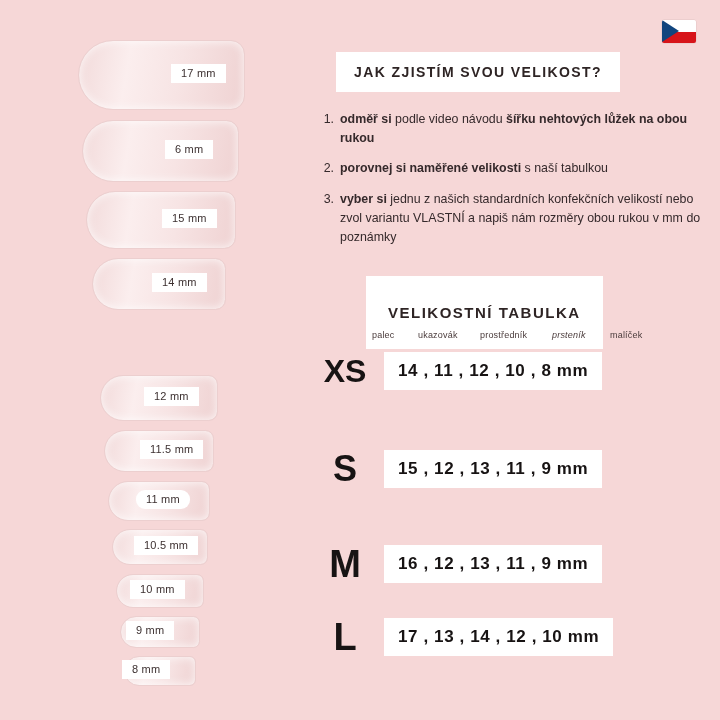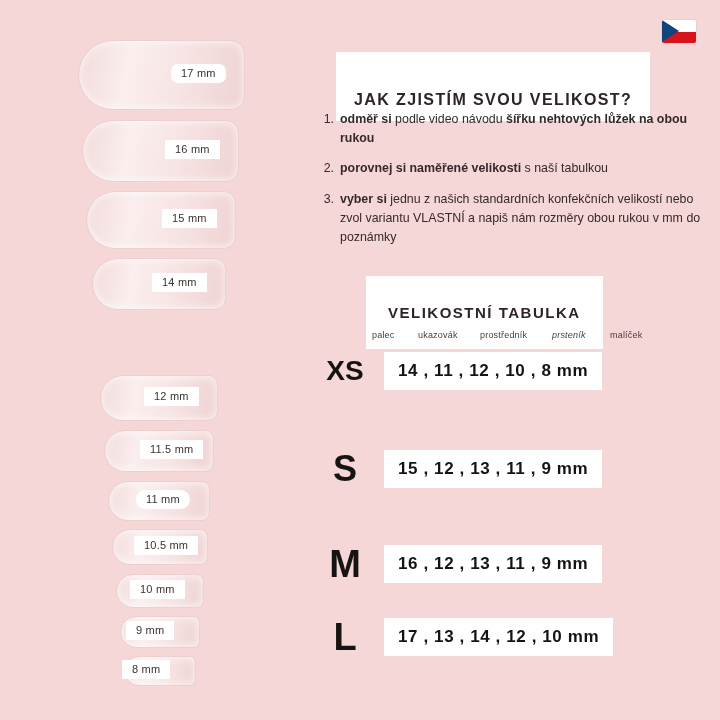--- a/index.html
+++ b/index.html
@@ -81,26 +81,25 @@
   }
   .title-box {
     position: absolute;
     left: 30px;
     top: 52px;
     background: #ffffff;
     padding: 12px 18px;
     box-sizing: border-box;
   }
   .title-box .title {
-    font-size: 16px;
+    font-size: 14px;
     font-weight: bold;
     letter-spacing: 1.4px;
     color: #2e2424;
     white-space: nowrap;
-    margin-top: 27px;
   }
 
   .steps {
     position: absolute;
     left: 6px;
     top: 110px;
     width: 400px;
     color: #35292b;
     font-size: 12.4px;
     line-height: 1.55;
@@ -181,25 +180,25 @@
 
   <div class="flag">
     <div class="white"></div>
     <div class="red"></div>
     <div class="blue"></div>
   </div>
 
   <div class="tips" id="tips-col">
       <div class="tip-row" style="top: 4px; left: 0px; width: 300px; height: 76px;">
         <div class="tip-shape" style="left: 78px; top: 0px; width: 165px; height: 68px; border-radius: 37.4px 14.96px 14.96px 37.4px;"></div>
-        <div class="tip-label" style="left: 171px; top: 24px; border-radius: 7px;">17 mm</div>
+        <div class="tip-label" style="left: 171px; top: 24px;">17 mm</div>
       </div>
       <div class="tip-row" style="top: 84px; left: 0px; width: 300px; height: 68px;">
         <div class="tip-shape" style="left: 82px; top: 0px; width: 155px; height: 60px; border-radius: 33px 13.2px 13.2px 33px;"></div>
-        <div class="tip-label" style="left: 165px; top: 20px;">16 mm</div>
+        <div class="tip-label" style="left: 165px; top: 20px;">6 mm</div>
       </div>
       <div class="tip-row" style="top: 155px; left: 0px; width: 300px; height: 64px;">
         <div class="tip-shape" style="left: 86px; top: 0px; width: 148px; height: 56px; border-radius: 30.8px 12.32px 12.32px 30.8px;"></div>
         <div class="tip-label" style="left: 162px; top: 18px;">15 mm</div>
       </div>
       <div class="tip-row" style="top: 222px; left: 0px; width: 300px; height: 58px;">
         <div class="tip-shape" style="left: 92px; top: 0px; width: 132px; height: 50px; border-radius: 27.5px 11px 11px 27.5px;"></div>
         <div class="tip-label" style="left: 152px; top: 15px;">14 mm</div>
       </div>
       <div class="tip-row" style="top: 339px; left: 0px; width: 300px; height: 52px;">
@@ -260,21 +259,21 @@
     <div class="finger-head">
       <span class="fh0">palec</span>
       <span class="fh1">ukazovák</span>
       <span class="fh2">prostředník</span>
       <span class="fh3">prsteník</span>
       <span class="fh4">malíček</span>
     </div>
 
     <div id="size-rows">
         <div class="size-row" style="top: 352px; left: 0px;">
-          <div class="size-letter" style="font-size: 28px; width: 78px;">XS</div>
+          <div class="size-letter" style="font-size: 32px; width: 78px;">XS</div>
           <div class="size-values">14 , 11 , 12 , 10 , 8 mm</div>
         </div>
         <div class="size-row" style="top: 450px; left: 0px;">
           <div class="size-letter" style="font-size: 36px; width: 78px;">S</div>
           <div class="size-values">15 , 12 , 13 , 11 , 9 mm</div>
         </div>
         <div class="size-row" style="top: 545px; left: 0px;">
           <div class="size-letter" style="font-size: 38px; width: 78px;">M</div>
           <div class="size-values">16 , 12 , 13 , 11 , 9 mm</div>
         </div>

